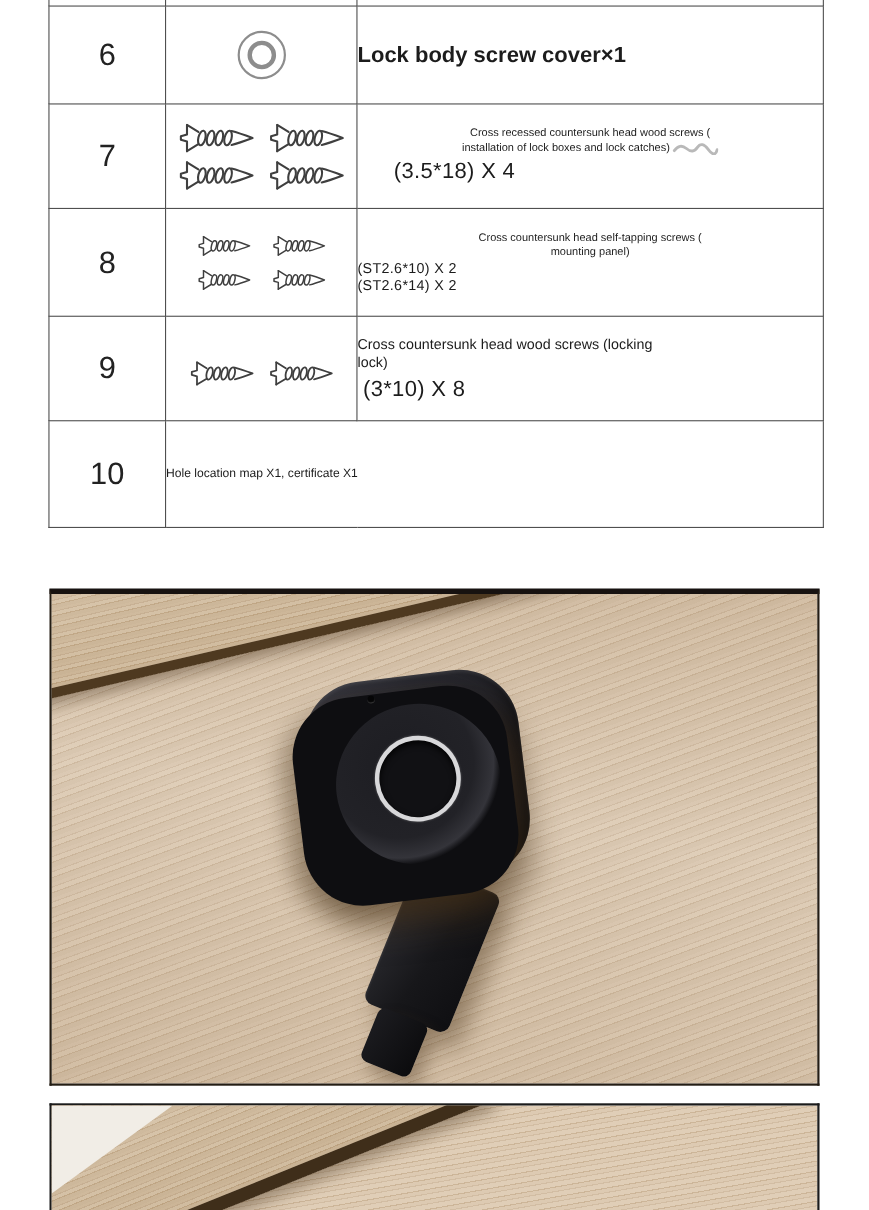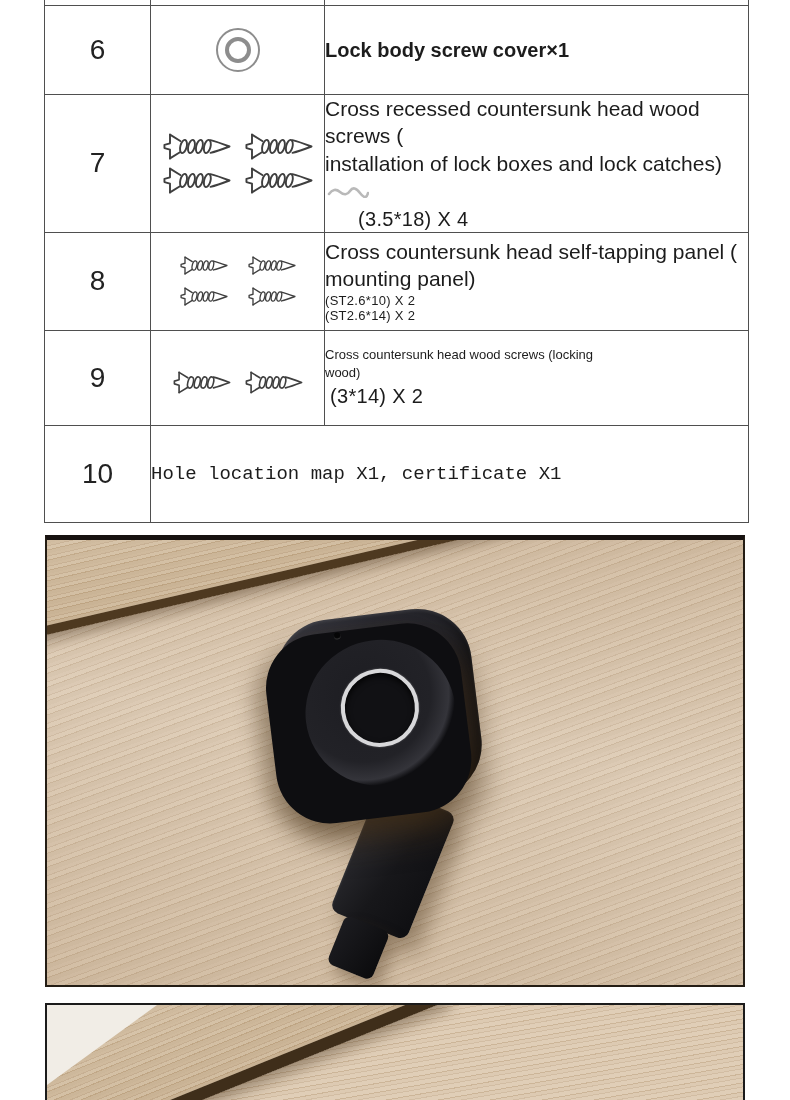--- a/index.html
+++ b/index.html
@@ -8,26 +8,26 @@
 
   
   .table-wrap{position:absolute;left:44px;top:0;width:704px;}
   table.parts{border-collapse:collapse;table-layout:fixed;width:704px;}
   table.parts td{border:1.6px solid #4f4f4f;vertical-align:middle;padding:0;overflow:hidden;}
   tr.cutrow td{height:5px;border-top:none;}
   td.num{text-align:center;font-size:28px;font-weight:400;color:#222;}
   td.iconcell{text-align:center;}
   td.desc{padding-left:22px;padding-right:6px;}
   .d-big{font-size:20px;font-weight:bold;}
-  .d-line{font-size:21px;line-height:1.3;display:block;}
+  .d-line{font-size:10px;line-height:1.3;display:block;text-align:center;}
   .d-line-sm{font-size:13px;line-height:1.35;display:block;}
   .spec{font-size:20px;line-height:1.22;margin-top:3px;letter-spacing:.3px;margin-left:33px;}
   .spec-tight{font-size:13px;line-height:1.22;letter-spacing:.3px;}
   .spec-ind{margin-left:5px;}
-  .r10-desc{font-size:19px;font-family:Liberation Mono, monospace;}
+  .r10-desc{font-size:11px;}
 
   
   .cover-outer{width:40px;height:40px;border:2.5px solid #8d8d8d;border-radius:50%;
     display:inline-flex;align-items:center;justify-content:center;}
   .cover-inner{width:18px;height:18px;border:4px solid #8d8d8d;border-radius:50%;}
 
   
   .screw-grid{display:inline-grid;grid-template-columns:auto auto;column-gap:8px;row-gap:7px;}
   .screw-row{display:inline-flex;gap:10px;margin-top:14px;}
   svg.screw{display:block;}
@@ -180,43 +180,43 @@
               </svg>
           <svg class="screw screw-sm">
                 <use href="#screw"></use>
               </svg>
           <svg class="screw screw-sm">
                 <use href="#screw"></use>
               </svg>
         </span>
       </td>
       <td class="desc">
-        <span class="d-line">Cross countersunk head self-tapping panel (</span>
+        <span class="d-line">Cross countersunk head self-tapping screws (</span>
         <span class="d-line">mounting panel)</span>
         <div class="spec-tight">(ST2.6*10) X 2</div>
         <div class="spec-tight">(ST2.6*14) X 2</div>
       </td>
     </tr>
 
     <tr style="height:95px">
       <td class="num">9</td>
       <td class="iconcell">
         <span class="screw-row">
           <svg class="screw screw-md">
                 <use href="#screw"></use>
               </svg>
           <svg class="screw screw-md">
                 <use href="#screw"></use>
               </svg>
         </span>
       </td>
       <td class="desc">
         <span class="d-line-sm">Cross countersunk head wood screws (locking</span>
-        <span class="d-line-sm">wood)</span>
-        <div class="spec spec-ind">(3*14)  X 2</div>
+        <span class="d-line-sm">lock)</span>
+        <div class="spec spec-ind">(3*10)  X 8</div>
       </td>
     </tr>
 
     <tr style="height:97px">
       <td class="num">10</td>
       <td class="desc r10-desc" colspan="2">Hole location map X1, certificate X1</td>
     </tr>
   </tbody>
     </table>
 </div>

